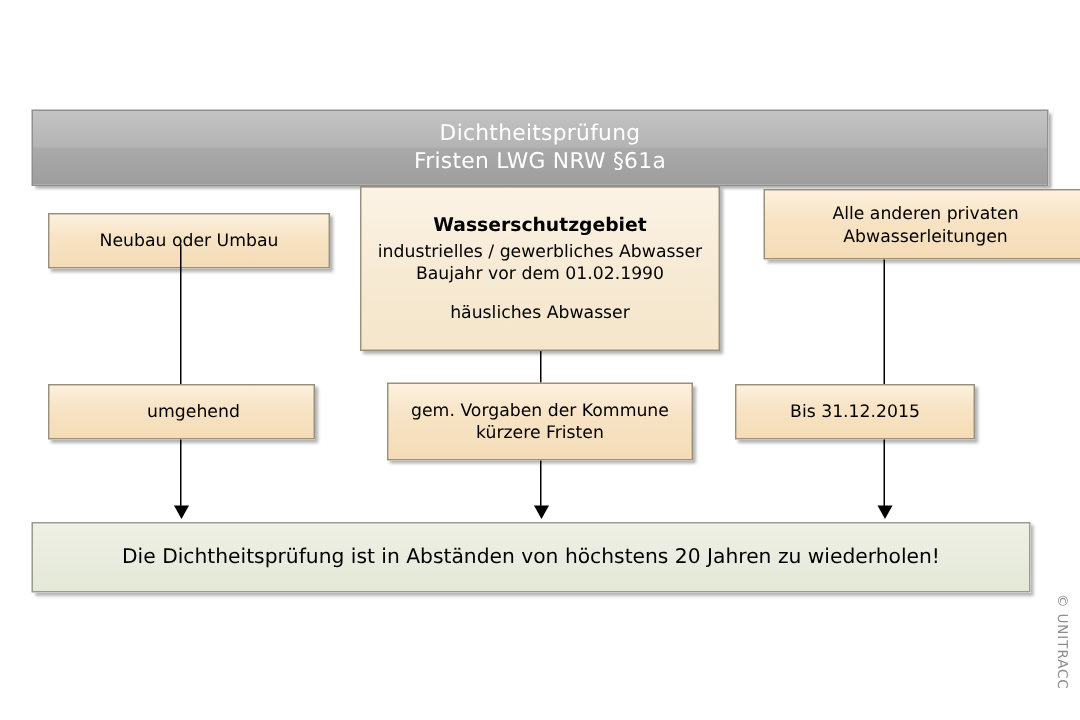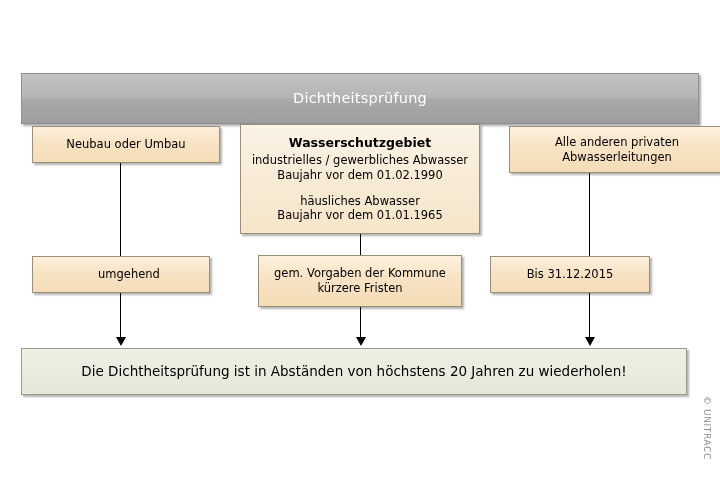--- a/index.html
+++ b/index.html
@@ -96,33 +96,33 @@
     transform: rotate(90deg);
   }
 </style>
 </head>
 <body>
 
 <div id="canvas">
 
   <div class="box header-banner" style="left:21px; top:61px; width:678px; height:51px;">
     <span class="line">Dichtheitsprüfung</span>
+    <span class="line">Fristen LWG NRW §61a</span>
   </div>
 
-  <div class="box tan-box" style="left:32px; top:126px; width:188px; height:37px;">
+  <div class="box tan-box" style="left:32px; top:142px; width:188px; height:37px;">
     <span class="line">Neubau oder Umbau</span>
   </div>
 
   <div class="box tan-box pale" style="left:240px; top:124px; width:240px; height:110px;">
     <span class="line bold">Wasserschutzgebiet</span>
     <span class="line">industrielles / gewerbliches Abwasser</span>
     <span class="line">Baujahr vor dem 01.02.1990</span>
     <span class="line gap"></span>
     <span class="line">häusliches Abwasser</span>
-    <span class="line">Baujahr vor dem 01.01.1965</span>
   </div>
 
   <div class="box tan-box" style="left:509px; top:126px; width:216px; height:47px;">
     <span class="line">Alle anderen privaten</span>
     <span class="line">Abwasserleitungen</span>
   </div>
 
   <div class="connector" style="left:120px; top:163px; height:93px;"></div>
   <div class="connector" style="left:360px; top:234px; height:21px;"></div>
   <div class="connector" style="left:589px; top:173px; height:83px;"></div>

